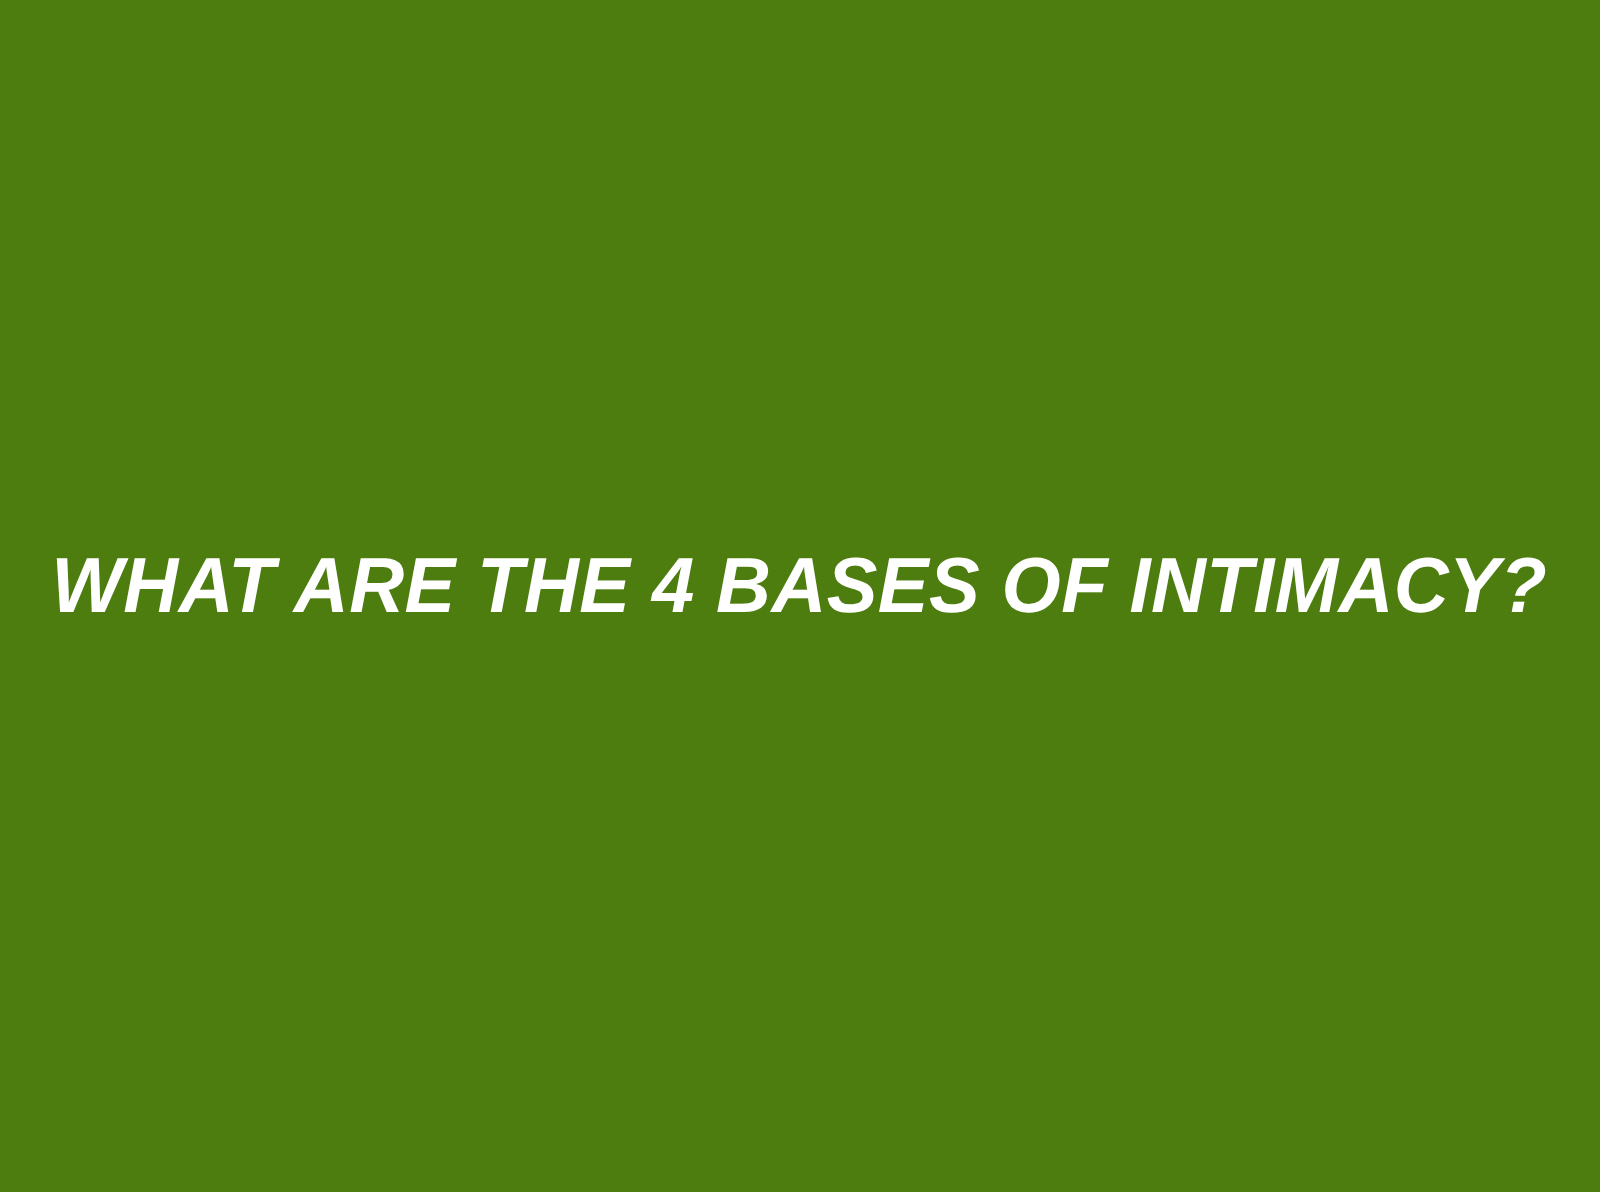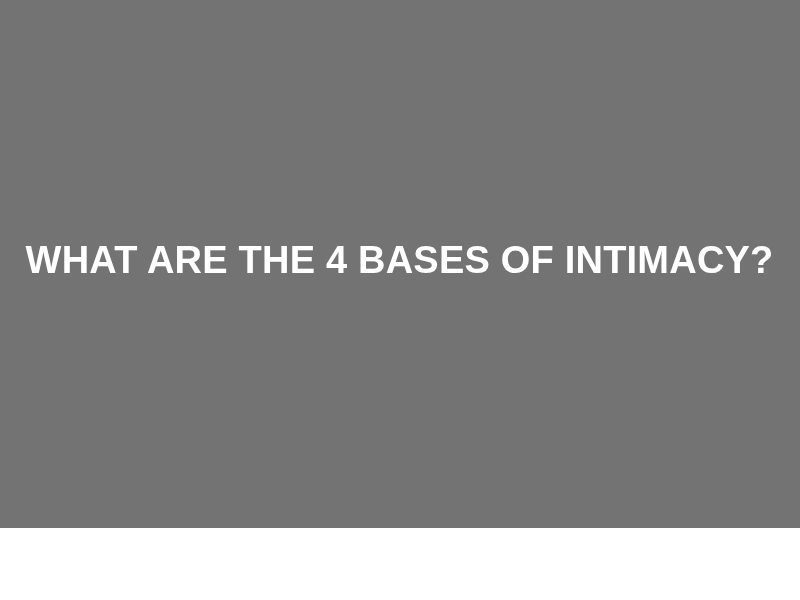--- a/index.html
+++ b/index.html
@@ -11,26 +11,27 @@
     overflow: hidden;
   }
 
   body {
     font-family: "Liberation Sans", sans-serif;
   }
 
   #title-card {
     position: relative;
     width: 800px;
-    height: 528px;
-    background-color: #737373;
+    height: 596px;
+    background-color: #4d7c0f;
     display: flex;
     align-items: center;
     justify-content: center;
     box-sizing: border-box;
+    font-style: italic;
   }
 
   .headline-wrap {
     width: 100%;
     display: flex;
     align-items: center;
     justify-content: center;
     
     margin-top: -9px;
     padding: 0 40px;

